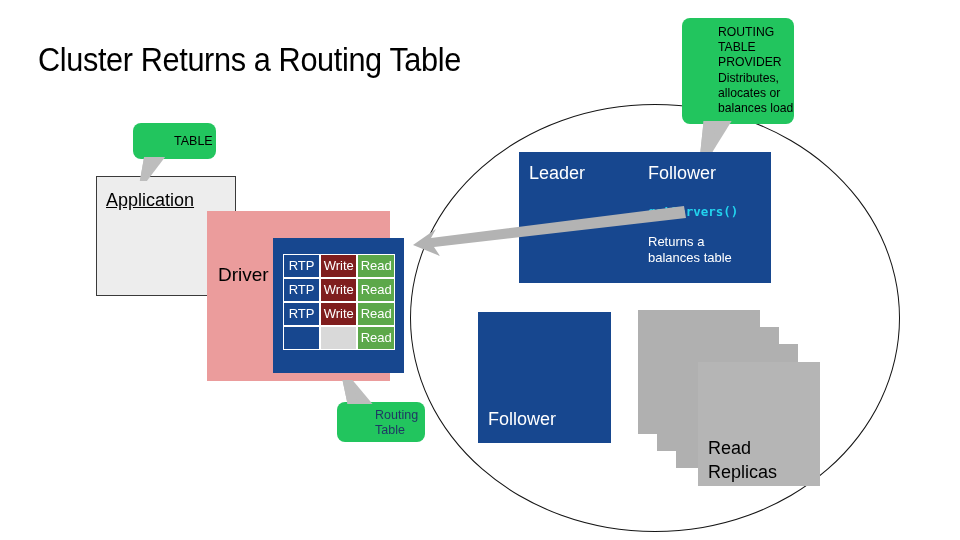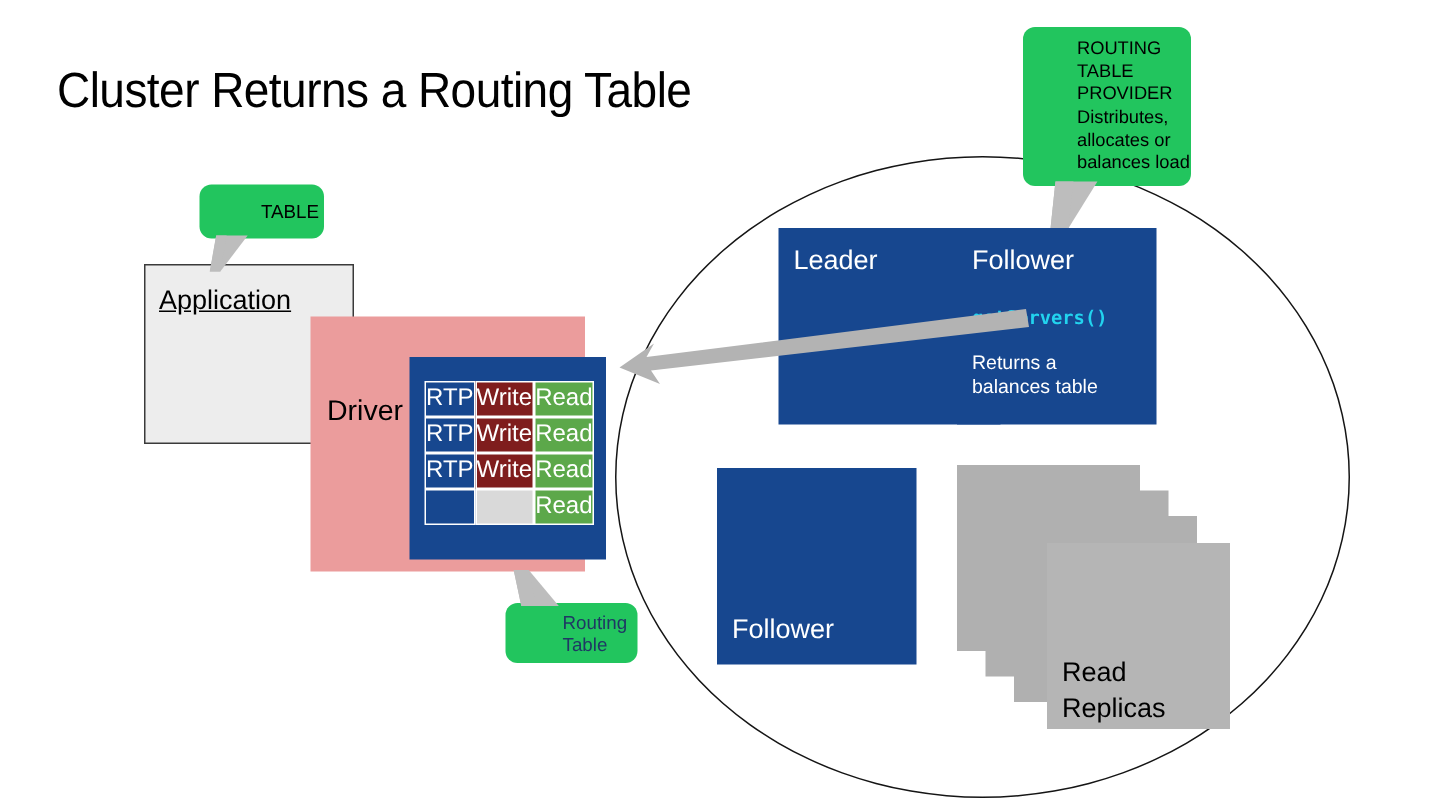--- a/index.html
+++ b/index.html
@@ -99,21 +99,21 @@
   #routing-table {
     position: absolute;
     left: 10px;
     top: 16px;
     width: 112px;
     border-collapse: separate;
     border-spacing: 0;
   }
   #routing-table td {
     height: 22px;
-    font-size: 16px;
+    font-size: 13px;
     color: #ffffff;
     text-align: center;
     vertical-align: middle;
     border: 1.2px solid #ffffff;
     padding: 0;
     line-height: 22px;
   }
   td.cell-rtp {
     width: 38px;
     background: #17478f;

